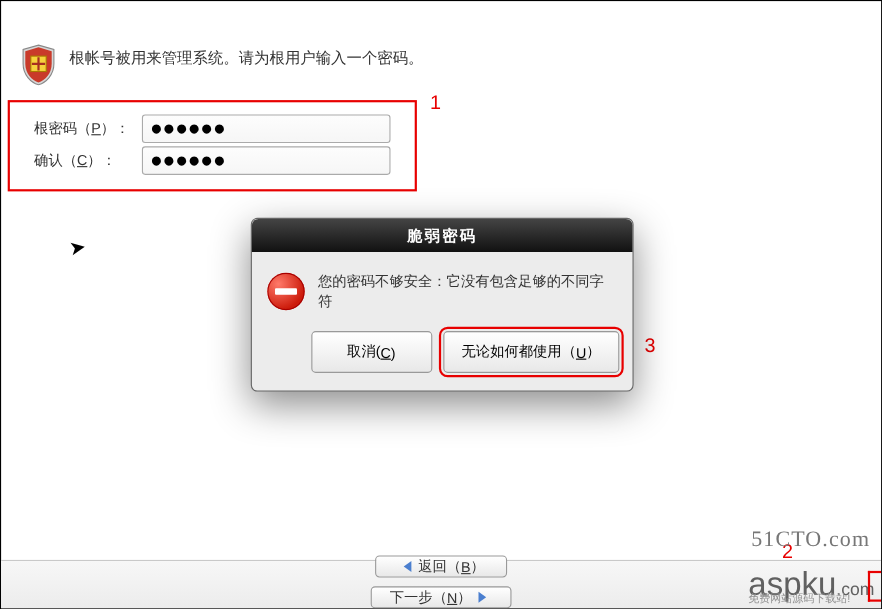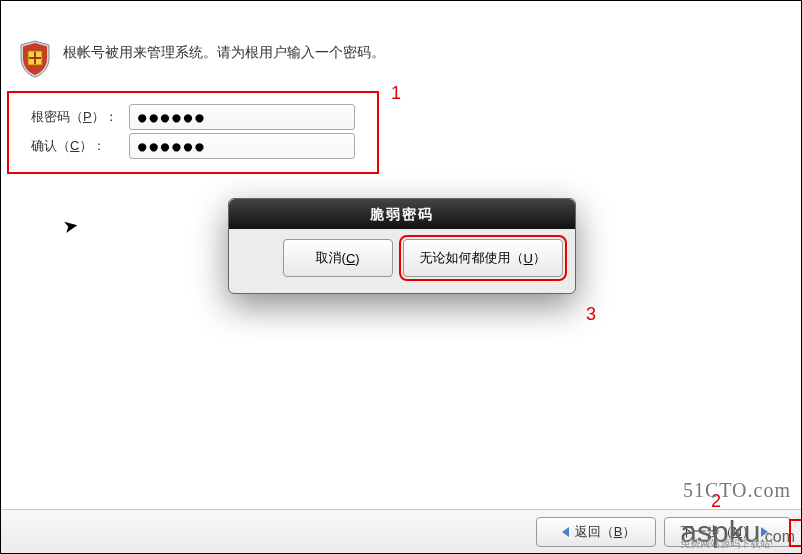--- a/index.html
+++ b/index.html
@@ -156,20 +156,21 @@
     position:absolute;
     left:0; right:0; bottom:0;
     height:44px;
     border-top:1px solid #c9c9c9;
     background: linear-gradient(#f7f7f7,#ececec);
     display:flex;
     justify-content:flex-end;
     align-items:center;
     padding:0 10px;
     gap:8px;
+    flex-direction:column;
   }
   .footer .btn {
     height:30px;
     min-width:120px;
     color:#333;
   }
   .arrow-left, .arrow-right {
     width:0;height:0;
     border-top:5px solid transparent;
     border-bottom:5px solid transparent;
@@ -239,20 +240,24 @@
 </div>
 
 <span class="annot annot1">1</span>
 <span class="annot annot2">2</span>
 <span class="annot annot3">3</span>
 
 <span class="cursor">➤</span>
 
 <div class="modal">
   <div class="modal-title">脆弱密码</div>
+  <div class="modal-body">
+    <span class="minus-icon"></span>
+    <span class="modal-msg">您的密码不够安全：它没有包含足够的不同字符</span>
+  </div>
   <div class="modal-buttons">
     <button class="btn">
       <span>取消(</span>
         <span class="u">C</span>
         <span>)</span>
     </button>
     <button class="btn btn-highlight">
       <span>无论如何都使用（</span>
         <span class="u">U</span>
         <span>）</span>

